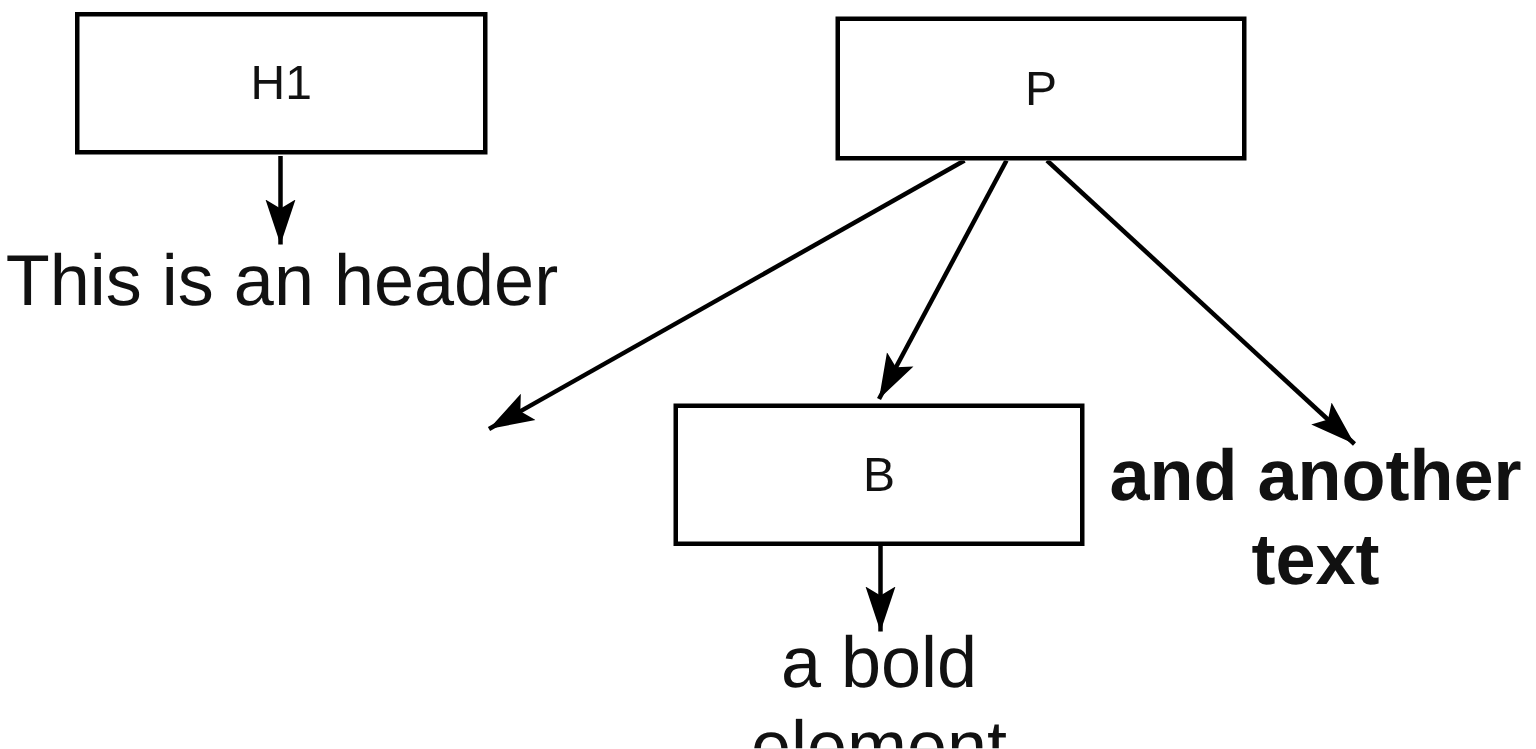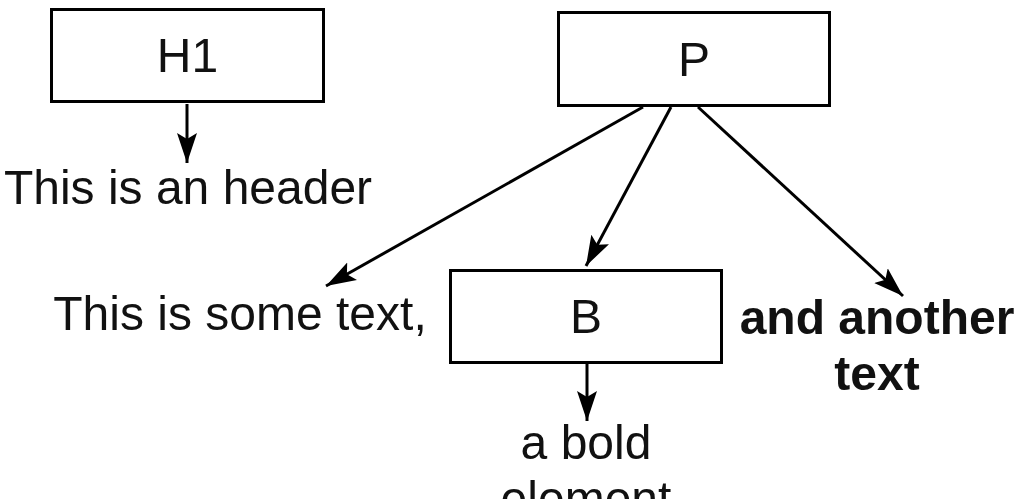--- a/index.html
+++ b/index.html
@@ -17,21 +17,21 @@
     color: #111111;
   }
   .node-box {
     position: absolute;
     box-sizing: border-box;
     border: 3px solid #000000;
     background: #ffffff;
     display: flex;
     align-items: center;
     justify-content: center;
-    font-size: 48px;
+    font-size: 32px;
     color: #111111;
   }
   .node-box.h1 { left: 50px;  top: 8px;   width: 275px; height: 95px; }
   .node-box.p  { left: 557px; top: 11px;  width: 274px; height: 96px; }
   .node-box.b  { left: 449px; top: 269px; width: 274px; height: 95px; }
 
   .leaf {
     position: absolute;
     font-size: 48px;
     line-height: 56px;
@@ -80,17 +80,16 @@
     <span>H1</span>
   </div>
   <div class="node-box p">
     <span>P</span>
   </div>
   <div class="node-box b">
     <span>B</span>
   </div>
 
   <div class="leaf header-text">This is an header</div>
-  <div class="leaf some-text">This is some text,</div>
   <div class="leaf another-text">and another text</div>
   <div class="leaf bold-text">a bold element</div>
 
 </div>
 
 </body></html>

